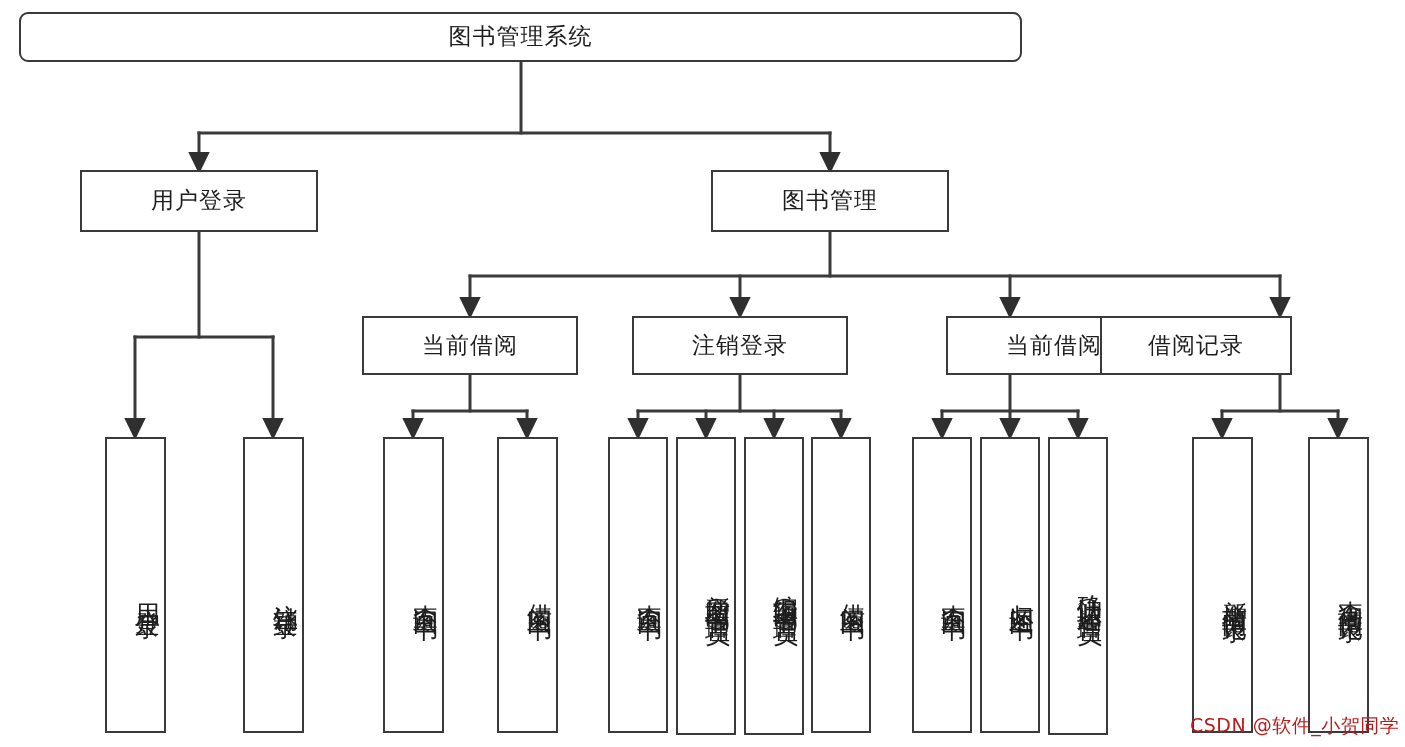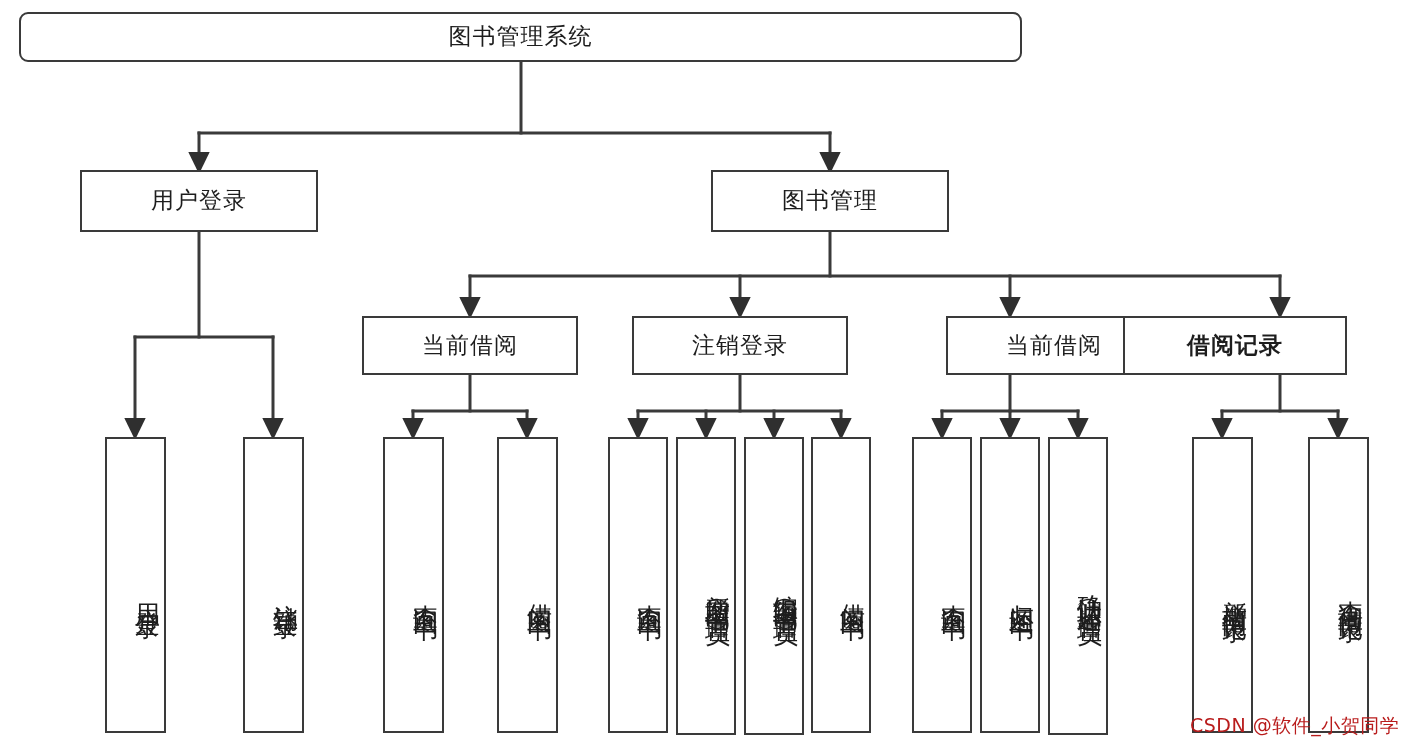--- a/index.html
+++ b/index.html
@@ -121,21 +121,21 @@
   </svg>
 
   <div class="node horiz" style="left:19px; top:12px; width:1003px; height:50px;border-radius:9px;">图书管理系统</div>
 
   <div class="node horiz" style="left:80px; top:170px; width:238px; height:62px;">用户登录</div>
   <div class="node horiz" style="left:711px; top:170px; width:238px; height:62px;">图书管理</div>
 
   <div class="node horiz" style="left:362px; top:316px; width:216px; height:59px;">当前借阅</div>
   <div class="node horiz" style="left:632px; top:316px; width:216px; height:59px;">注销登录</div>
   <div class="node horiz" style="left:902px; top:316px; width:216px; height:59px;margin-left:44px;">当前借阅</div>
-  <div class="node horiz" style="left:1123px; top:316px; width:224px; height:59px;font-weight:bold;">借阅记录</div>
+  <div class="node horiz" style="left:1100px; top:316px; width:192px; height:59px;">借阅记录</div>
 
   <div class="node vert" style="left:105px; top:437px; width:61px; height:296px;">
     <span class="vtext">用户登录</span>
   </div>
   <div class="node vert" style="left:243px; top:437px; width:61px; height:296px;">
     <span class="vtext">注销登录</span>
   </div>
 
   <div class="node vert" style="left:383px; top:437px; width:61px; height:296px;">
     <span class="vtext">查询图书</span>

